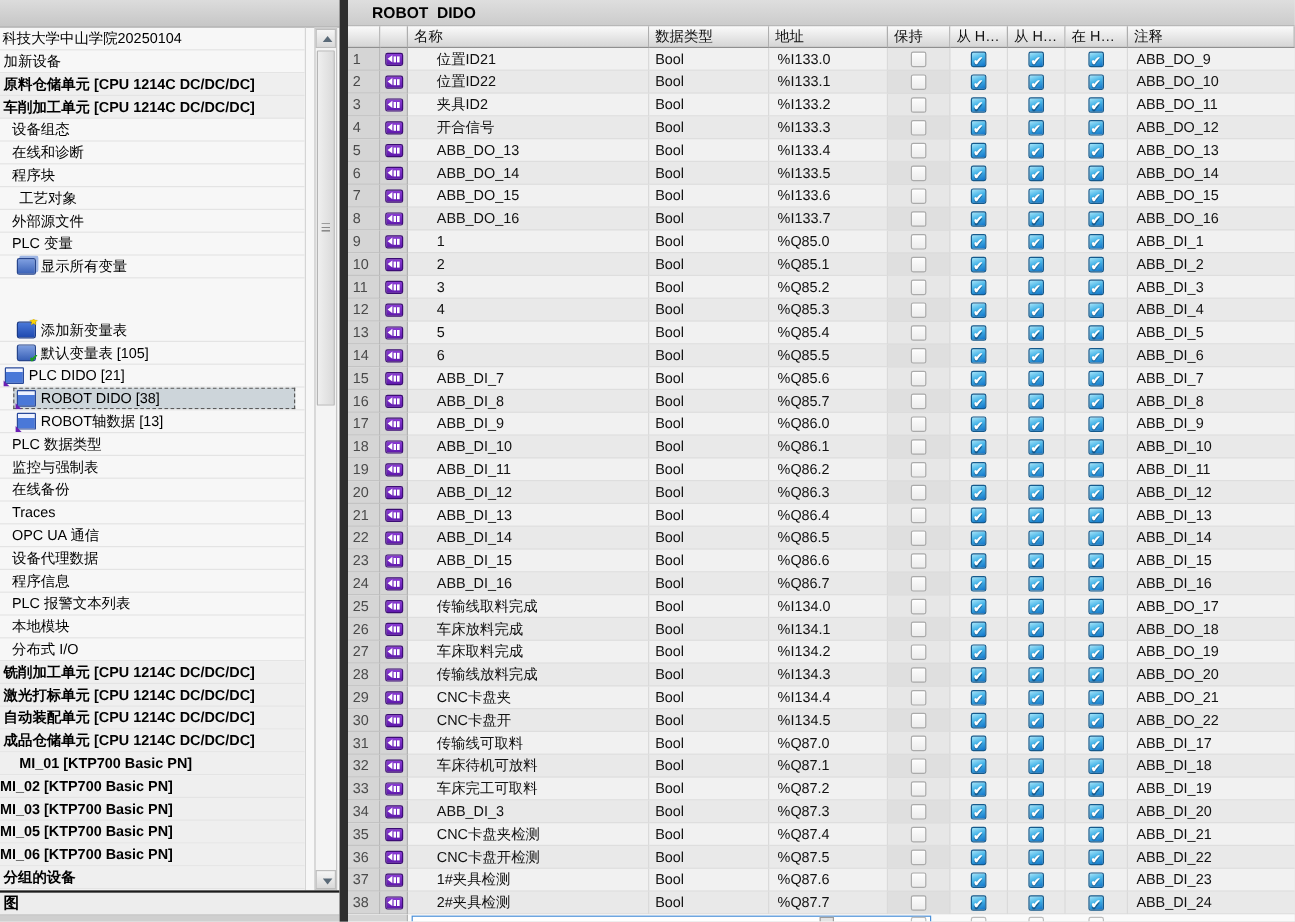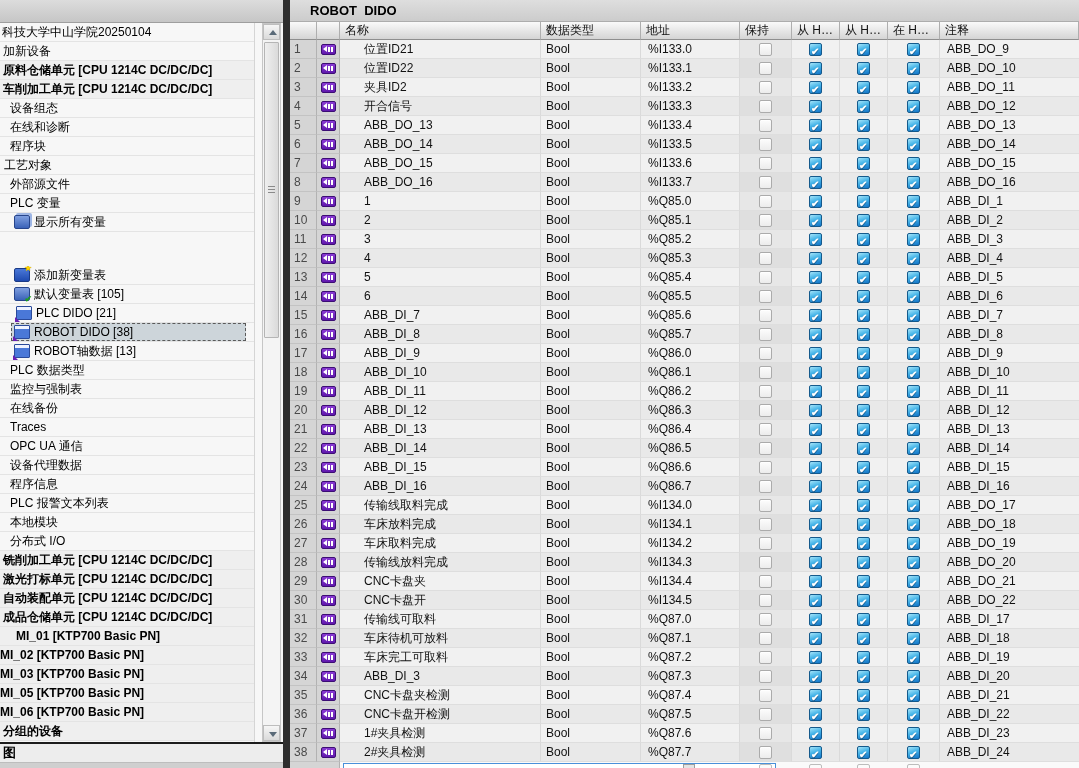--- a/index.html
+++ b/index.html
@@ -109,42 +109,42 @@
       </div>
       <div class="trow" style="padding-left: 10px;">
         <span class="tlabel">设备组态</span>
       </div>
       <div class="trow" style="padding-left: 10px;">
         <span class="tlabel">在线和诊断</span>
       </div>
       <div class="trow" style="padding-left: 10px;">
         <span class="tlabel">程序块</span>
       </div>
-      <div class="trow" style="padding-left: 4px;">
+      <div class="trow" style="padding-left: 16px;">
         <span class="tlabel">工艺对象</span>
       </div>
       <div class="trow" style="padding-left: 10px;">
         <span class="tlabel">外部源文件</span>
       </div>
       <div class="trow" style="padding-left: 10px;">
         <span class="tlabel">PLC 变量</span>
       </div>
       <div class="trow" style="padding-left: 14px;">
         <span class="ticon table-all"></span>
         <span class="tlabel">显示所有变量</span>
       </div>
       <div class="trow" style="padding-left: 14px; margin-top: 34px;">
         <span class="ticon table-add"></span>
         <span class="tlabel">添加新变量表</span>
       </div>
       <div class="trow" style="padding-left: 14px;">
         <span class="ticon table-check"></span>
         <span class="tlabel">默认变量表 [105]</span>
       </div>
-      <div class="trow" style="padding-left: 16px;">
+      <div class="trow" style="padding-left: 4px;">
         <span class="ticon tag-table"></span>
         <span class="tlabel">PLC DIDO [21]</span>
       </div>
       <div class="trow sel" style="padding-left: 14px;">
         <span class="ticon tag-table"></span>
         <span class="tlabel">ROBOT DIDO [38]</span>
       </div>
       <div class="trow" style="padding-left: 14px;">
         <span class="ticon tag-table"></span>
         <span class="tlabel">ROBOT轴数据 [13]</span>

